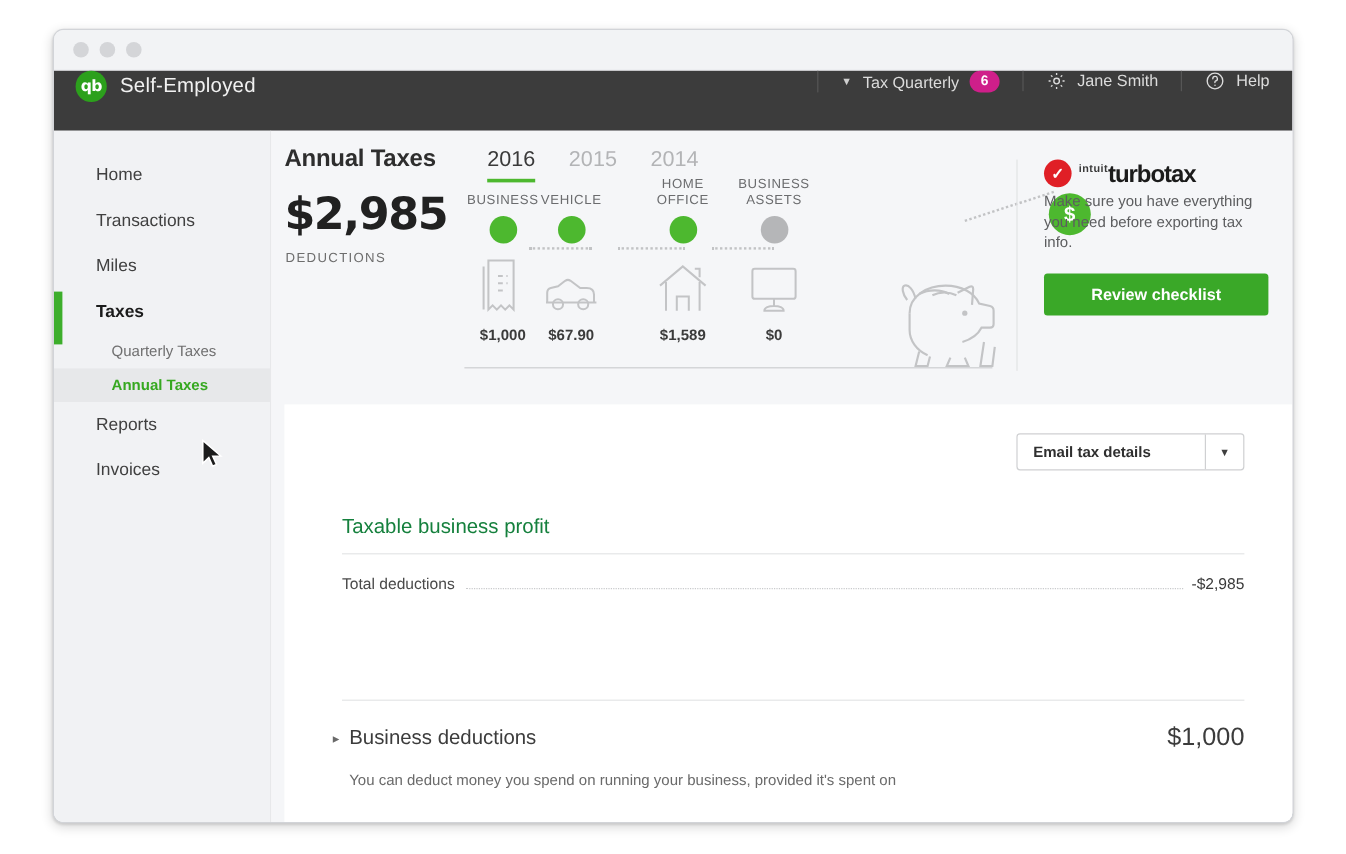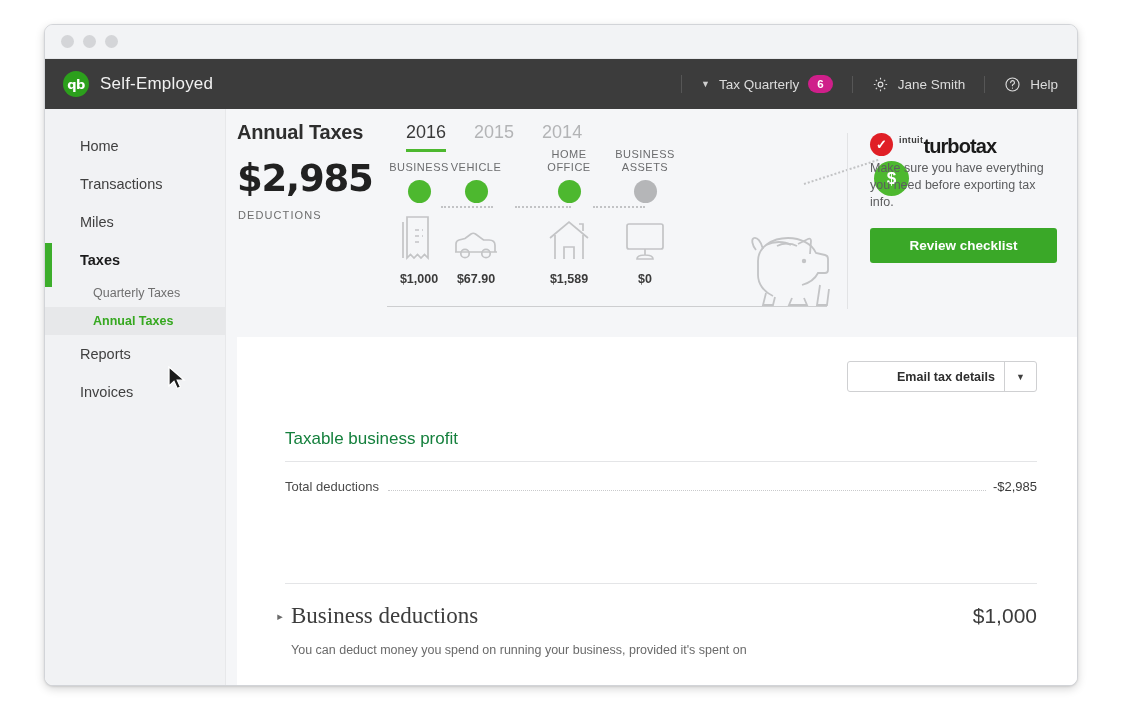--- a/index.html
+++ b/index.html
@@ -26,21 +26,21 @@
     background: #f2f3f5;
     border-bottom: 1px solid #e6e7ea;
     display: flex; align-items: center; padding-left: 16px; gap: 9px;
   }
   .dot { width: 13px; height: 13px; border-radius: 50%; background: #d4d5d8; }
 
   
   .appnav {
     height: 50px; width: 100%;
     background: #3c3c3c;
-    display: flex; align-items: center;
+    display: flex; align-items: flex-start;
     color: #e9e9e9;
   }
   .brand { display: flex; align-items: center; gap: 11px; padding-left: 18px; flex: 1; }
   .qb-logo {
     width: 26px; height: 26px; border-radius: 50%;
     background: #2ca01c;
     display: flex; align-items: center; justify-content: center;
     color: #fff; font-size: 13px; font-weight: bold; letter-spacing: -0.5px;
     font-family: "DejaVu Sans", sans-serif;
   }
@@ -125,37 +125,37 @@
     font-family:"Liberation Sans", sans-serif; cursor:pointer;
   }
 
   
   .card {
     position:absolute; left: 11px; right: 0; top: 228px; bottom: 0;
     background:#fff;
   }
   .emailsel {
     position:absolute; right: 40px; top: 24px; width: 190px; height: 31px;
-    border:1px solid #cfd0d2; border-radius:3px; display:flex; background:#fff; cursor:pointer;padding-left:36px;
+    border:1px solid #cfd0d2; border-radius:3px; display:flex; background:#fff; cursor:pointer;
   }
   .emailsel .lbl { flex:1; display:flex; align-items:center; padding-left:13px; font-size:12.5px; color:#2f2f2f; font-weight:bold;}
   .emailsel .arr { width:32px; border-left:1px solid #cfd0d2; display:flex; align-items:center; justify-content:center; font-size:9px; color:#3f3f3f;}
 
   .section { position:absolute; left: 48px; right: 40px; top: 92px; }
   .sec-title { font-size:17px; color:#15803d; padding-bottom:12px; }
   .sec-rule { border-top:1px solid #e4e5e7; }
   .row { display:flex; align-items:baseline; font-size:13px; color:#4a4a4a; padding-top:17px; }
   .row .k { white-space:nowrap; }
   .row .lead { flex:1; border-bottom:1px dotted #c9cacc; margin: 0 7px 4px 9px; }
   .row .v { white-space:nowrap; color:#3a3a3a; }
 
   .divider2 { position:absolute; left:48px; right:40px; top: 246px; border-top:1px solid #e4e5e7; }
   .bd { position:absolute; left:32px; right:40px; top: 266px; display:flex; align-items:center; }
   .bd .tri { font-size:11px; color:#6a6a6a; width:22px; text-align:center; }
-  .bd .t { font-size:23px; color:#3c3c3c; flex:1;font-family:Liberation Serif, serif; }
+  .bd .t { font-size:17px; color:#3c3c3c; flex:1; }
   .bd .amt { font-size:21px; color:#3c3c3c; }
   .bd-sub { position:absolute; left:54px; right:40px; top: 306px; font-size:12.5px; color:#6a6a6a; }
 
   
   .cursor { position:absolute; left: 168px; top: 366px; width:0; height:0; pointer-events:none; }
 </style>
 </head>
 <body>
 
 <div id="root">

